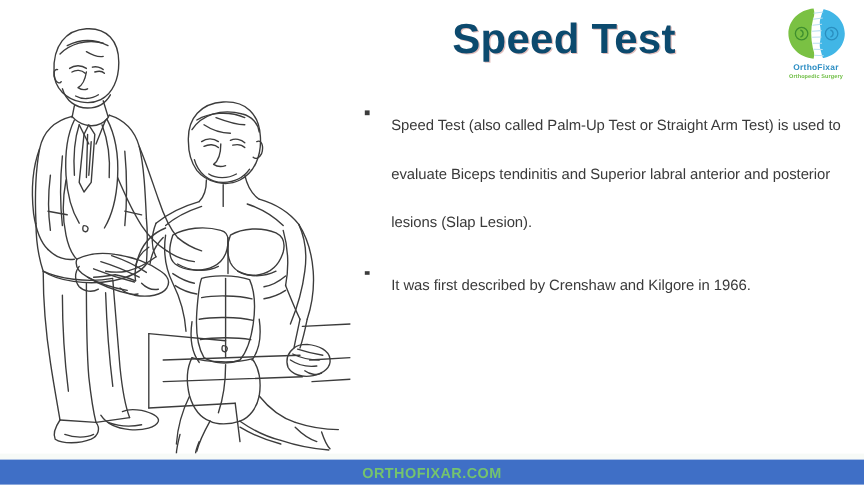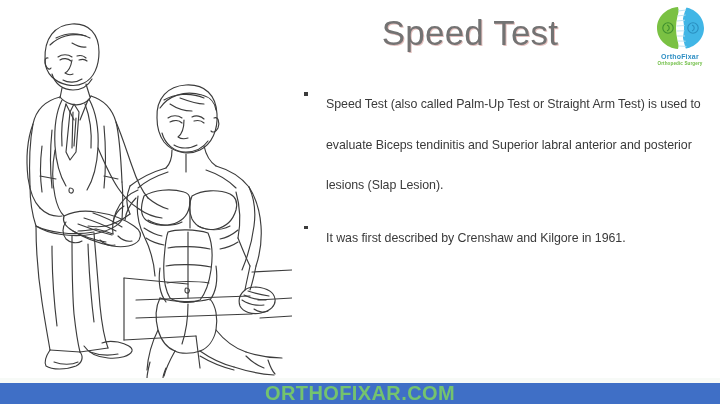--- a/index.html
+++ b/index.html
@@ -37,25 +37,25 @@
   }
 
   
   .title {
     position: absolute;
     left: 300px;
     top: 12px;
     width: 340px;
     text-align: center;
     font-family: "Liberation Sans", sans-serif;
-    font-weight: normal;
+    font-weight: bold;
     font-size: 35px;
     line-height: 42px;
     letter-spacing: 0.2px;
-    color: #737373;
+    color: #0c4a6e;
     text-shadow: 1px 1px 0 rgba(150,20,15,0.28);
     white-space: nowrap;
   }
 
   
   .logo {
     position: absolute;
     left: 648px;
     top: 2px;
     width: 64px;
@@ -131,21 +131,21 @@
     width: 720px;
     height: 21px;
     background: #3f6fc6;
     display: flex;
     align-items: center;
     justify-content: center;
   }
   .footer-text {
     font-family: "Liberation Sans", sans-serif;
     font-weight: bold;
-    font-size: 20px;
+    font-size: 12px;
     letter-spacing: 0.4px;
     color: #74c36e;
   }
 </style>
 </head>
 <body>
 
 <div class="slide">
 
   <div class="illustration">
@@ -396,21 +396,21 @@
 
   <div class="body-copy">
 
     <div class="bullet-item">
       <span class="bullet-marker"></span>
       <span class="bullet-text">Speed Test (also called Palm-Up Test or Straight Arm Test) is used to evaluate Biceps tendinitis and Superior labral anterior and posterior lesions (Slap Lesion).</span>
     </div>
 
     <div class="bullet-item">
       <span class="bullet-marker"></span>
-      <span class="bullet-text">It was first described by Crenshaw and Kilgore in 1961.</span>
+      <span class="bullet-text">It was first described by Crenshaw and Kilgore in 1966.</span>
     </div>
 
 
   </div>
 
   <div class="footer-gap"></div>
   <div class="footer-banner">
     <span class="footer-text">ORTHOFIXAR.COM</span>
   </div>
 

